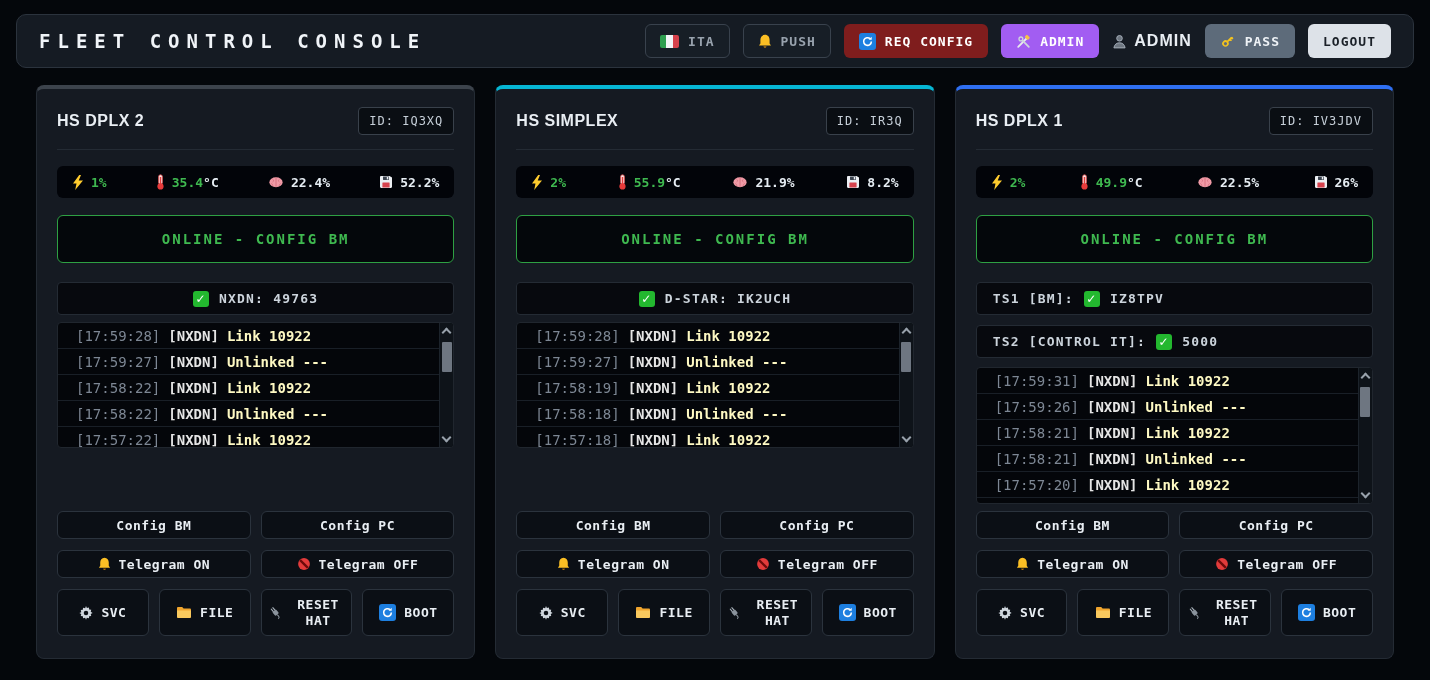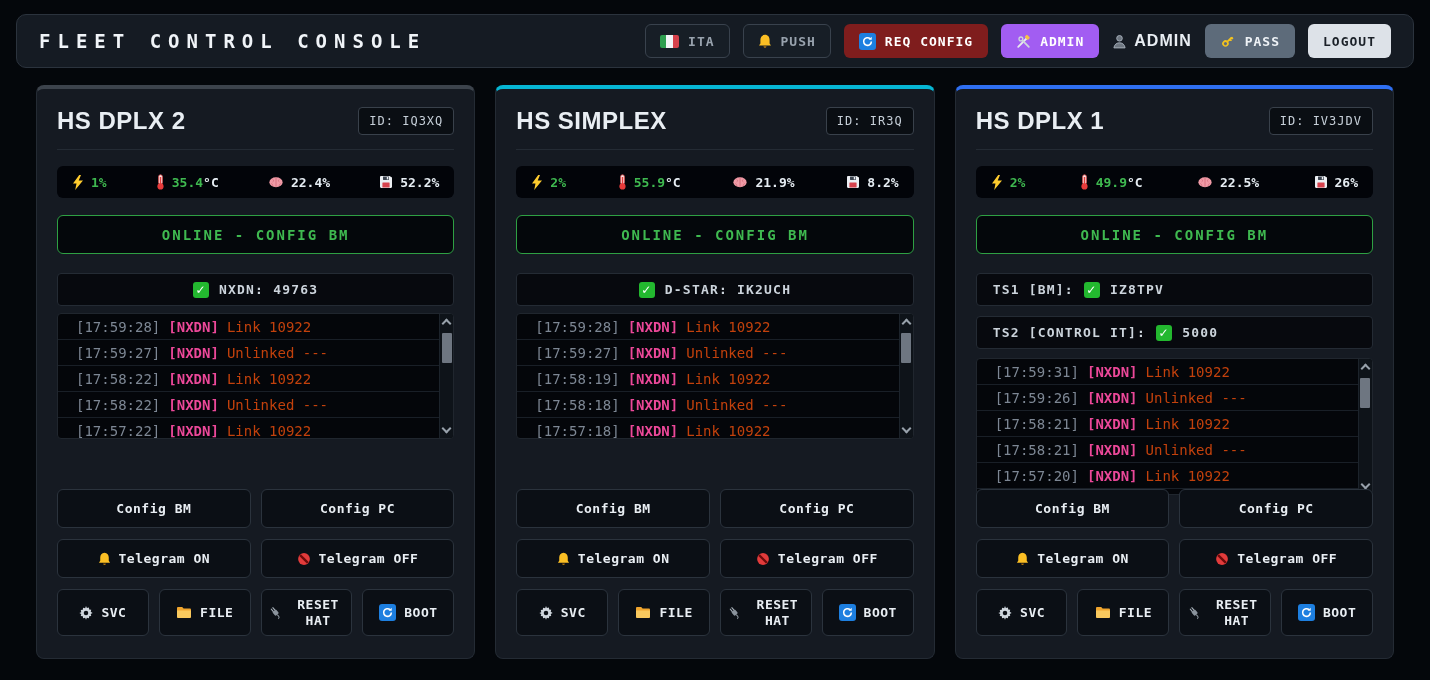--- a/index.html
+++ b/index.html
@@ -38,33 +38,33 @@
     display:inline-flex; align-items:center; justify-content:center; flex:none; }
   
   .deck { display:flex; gap:20px; padding:17px 36px 0 36px; }
   .card {
     width:440px; height:574px; position:relative;
     background:#151a22; border:1px solid #242b34; border-radius:8px;
     border-top:4px solid #3c434c; padding:18px 20px 0 20px;
   }
   .card-head { display:flex; align-items:center; justify-content:space-between; }
   .card-title { font-family:"Liberation Sans", sans-serif; font-weight:bold;
-    font-size:24px; letter-spacing:.5px; color:#e9eef3; }
+    font-size:16px; letter-spacing:.5px; color:#e9eef3; }
   .id-badge { font-size:12px; color:#c6cfd8; letter-spacing:1px;
     border:1px solid #39414b; background:#0a0e13; border-radius:4px; padding:6px 10px; }
   .divider { border:none; border-top:1px solid #242b34; margin-top:14px; }
   .stats {
     margin-top:16px; height:32px; background:#020409; border-radius:6px;
     display:flex; align-items:center; justify-content:space-between;
     padding:0 15px; font-size:13px; font-weight:bold;
   }
   .stat { display:flex; align-items:center; gap:7px; }
   .v-green { color:#3fb950; } .v-white { color:#e6edf3; }
   .status-badge {
-    margin-top:17px; height:39px; background:#04070b;
+    margin-top:17px; height:48px; background:#04070b;
     border:1px solid #2ea043; border-radius:6px; color:#3fb950;
     font-size:14px; font-weight:bold; letter-spacing:2px;
     display:flex; align-items:center; justify-content:center;
   }
   .netrow {
     margin-top:19px; height:33px; background:#07090e;
     border:1px solid #242b34; border-radius:4px;
     display:flex; align-items:center; justify-content:center; gap:10px;
     font-size:13px; font-weight:bold; letter-spacing:1.2px; color:#ccd4dc;
   }
@@ -77,37 +77,37 @@
   .logbox {
     margin-top:7px; background:#04060a; border:1px solid #20262e; border-radius:4px;
     height:126px; position:relative; overflow:hidden;
   }
   .logbox.tall { height:137px; margin-top:9px; }
   .log-row {
     height:26px; display:flex; align-items:center; gap:8px;
     padding-left:18px; font-size:14px; border-bottom:1px solid #191f27;
     white-space:nowrap;
   }
-  .lt { color:#7d8794; } .lg { color:#ec4899; font-weight:bold; } .lm { color:#c2410c; font-weight:normal; }
+  .lt { color:#7d8794; } .lg { color:#e5e5e5; font-weight:bold; } .lm { color:#fef9c3; font-weight:bold; }
   .scrollbar {
     position:absolute; top:0; right:0; bottom:0; width:14px;
     background:#0e1319; border-left:1px solid #1c232b;
     display:flex; flex-direction:column; align-items:center;
   }
   .chev { width:7px; height:7px; border-left:2px solid #98a1ab; border-top:2px solid #98a1ab; flex:none; }
   .chev.up { transform:rotate(45deg); margin-top:6px; }
   .chev.down { transform:rotate(225deg); position:absolute; bottom:6px; }
   .thumb { width:10px; height:30px; background:#6e7681; margin-top:6px; border-radius:1px; }
   
   .btn-area { position:absolute; left:20px; right:20px; bottom:22px;
     display:flex; flex-direction:column; gap:11px; }
   .btn-row2 { display:grid; grid-template-columns:1fr 1fr; gap:10px; }
   .btn-row4 { display:grid; grid-template-columns:1fr 1fr 1fr 1fr; gap:10px; }
   .btn {
-    height:39px; background:#0b0f15; border:1px solid #2b333d; border-radius:6px;
+    height:28px; background:#0b0f15; border:1px solid #2b333d; border-radius:6px;
     color:#e9eef3; font-weight:bold; font-size:13px; letter-spacing:.5px;
     display:flex; align-items:center; justify-content:center; gap:8px; cursor:pointer;
   }
   .btn.tall { height:47px; }
   .btn .wrap { white-space:normal; text-align:center; line-height:1.2; max-width:54px; }
   svg { flex:none; display:block; }
 </style>
 </head>
 <body>
 

